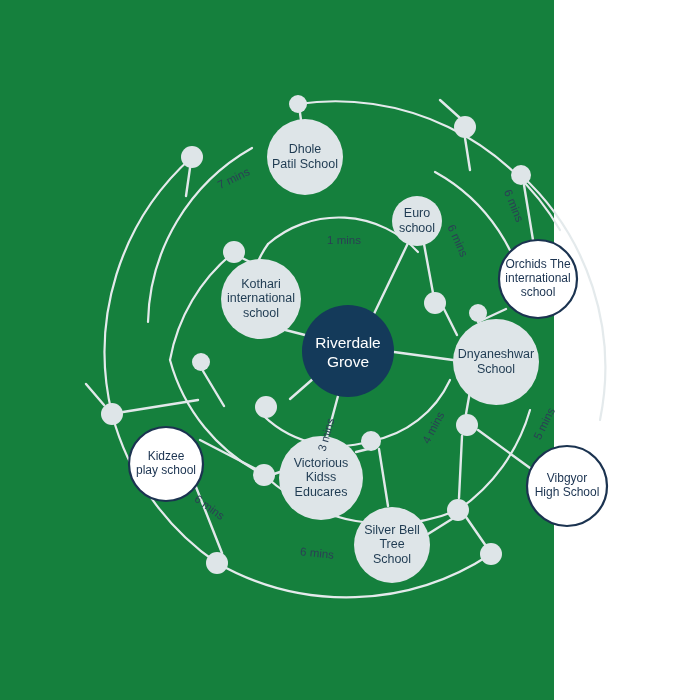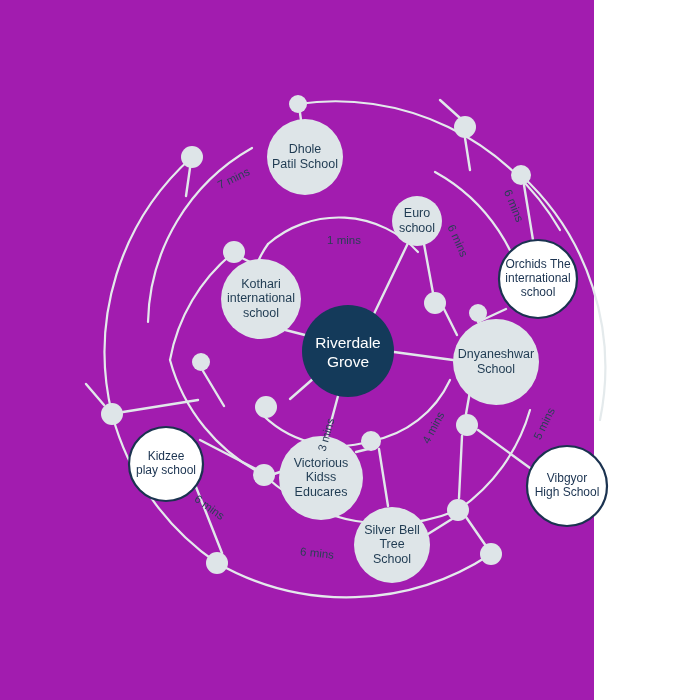--- a/index.html
+++ b/index.html
@@ -10,22 +10,21 @@
   body {
     width: 700px;
     height: 700px;
     font-family: "Liberation Sans", sans-serif;
     overflow: hidden;
   }
   #stage {
     position: relative;
     width: 554px;
     height: 700px;
-    background: #a21caf;
-    padding-left: 40px;
+    background: #15803d;
   }
   #diagram {
     position: absolute;
     top: 0;
     left: 0;
     width: 700px;
     height: 700px;
   }
   .node-label {
     font-family: "Liberation Sans", sans-serif;

